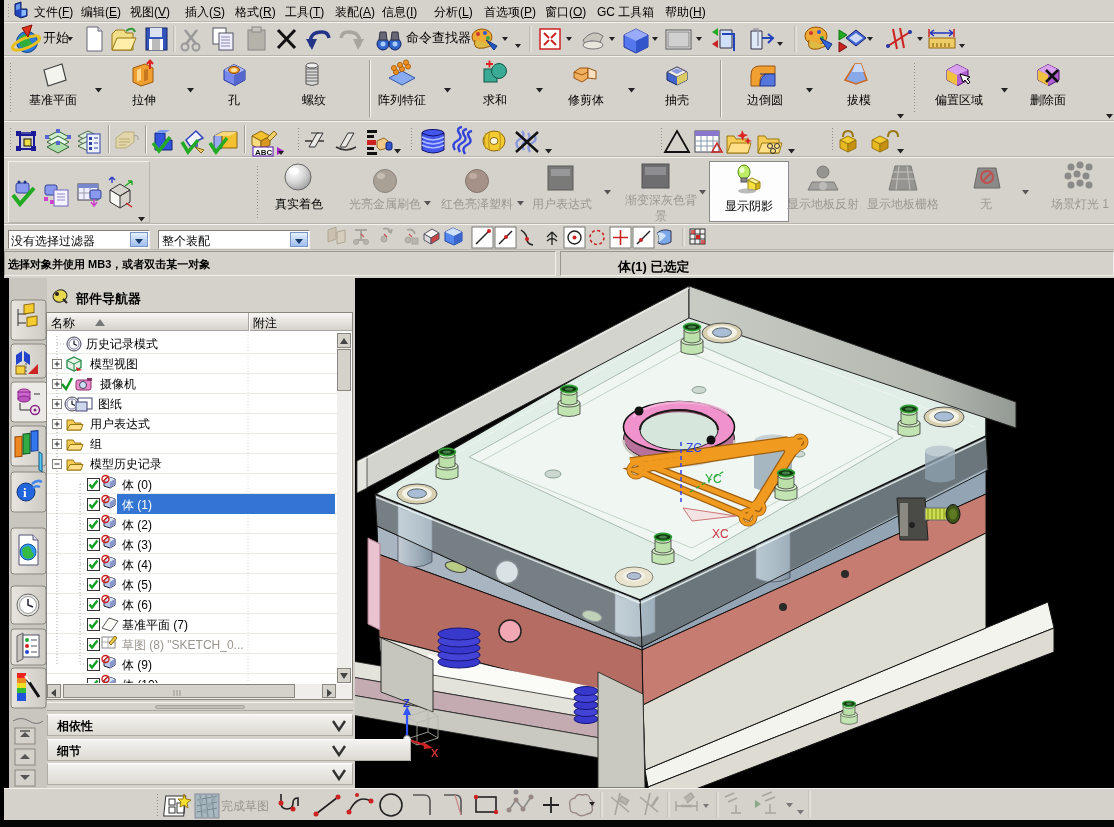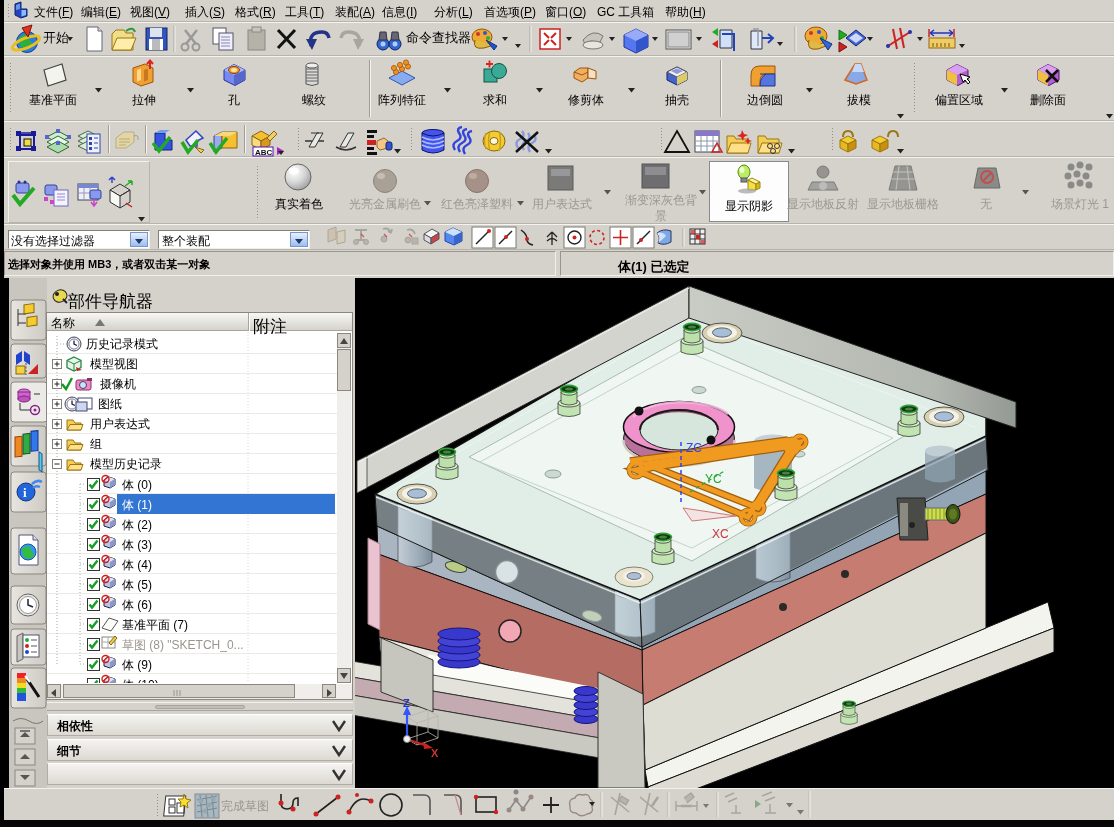--- a/index.html
+++ b/index.html
@@ -979,31 +979,31 @@
         <path d="M4,5 L14,5 L9,10 Z" fill="#555"></path>
         <line x1="4" y1="11" x2="14" y2="11" stroke="#555" stroke-width="1.5"></line>
       </svg>
   </div>
 
   <svg class="abs" style="left:52px;top:289px" width="16" height="15" viewBox="0 0 16 15">
     <ellipse cx="8" cy="7" rx="7" ry="6" fill="#e8d850" stroke="#222" transform="rotate(-20 8 7)"></ellipse>
     <circle cx="5" cy="5" r="2" fill="#222"></circle>
     <path d="M11,10 L15,14" stroke="#222" stroke-width="2"></path>
   </svg>
-  <div class="abs" style="left:68px;top:290px;font-size:17px;font-weight:normal;">部件导航器</div>
+  <div class="abs" style="left:76px;top:290px;font-size:13px;font-weight:bold;">部件导航器</div>
 
   <div class="abs" style="left:46px;top:312px;width:307px;height:388px;background:#fff;border:1px solid #8a877f;"></div>
   <div class="abs" style="left:47px;top:313px;width:305px;height:18px;background:linear-gradient(#f8f7f4,#d5d2cb);border-bottom:1px solid #a8a49c;">
     <div class="abs" style="left:4px;top:2px;font-size:12px;">名称</div>
     <svg class="abs" style="left:47px;top:5px" width="12" height="9">
         <path d="M6,1 L11,8 L1,8 Z" fill="#777"></path>
       </svg>
     <div class="abs" style="left:201px;top:0;width:1px;height:18px;background:#a8a49c;"></div>
     <div class="abs" style="left:202px;top:0;width:1px;height:18px;background:#fff;"></div>
-    <div class="abs" style="left:206px;top:2px;font-size:17px;">附注</div>
+    <div class="abs" style="left:206px;top:2px;font-size:12px;">附注</div>
   </div>
 
   <svg class="abs" style="left:47px;top:332px" width="290" height="351" viewBox="47 332 290 351">
     <defs>
       <g id="plusbox">
         <rect x="-4.5" y="-4.5" width="9" height="9" fill="#fff" stroke="#848078"></rect>
         <line x1="-2.5" y1="0" x2="2.5" y2="0" stroke="#222"></line>
           <line x1="0" y1="-2.5" x2="0" y2="2.5" stroke="#222"></line>
       </g>
       <g id="minusbox">
@@ -1175,21 +1175,21 @@
   <div class="abs" style="left:47px;top:702px;width:306px;height:9px;background:#d5d2cb;border-top:1px solid #f2f1ee;border-bottom:1px solid #a8a49c;">
     <div class="abs" style="left:108px;top:2px;width:90px;height:4px;background:#c3c0ba;border:1px solid #a8a49c;border-radius:2px;"></div>
   </div>
 
   <div class="abs" style="left:47px;top:714px;width:306px;height:22px;background:linear-gradient(#f4f3f0,#dcd9d2);border:1px solid #b0ada6;border-top-color:#fff;">
     <div class="abs" style="left:9px;top:3px;font-size:12px;font-weight:bold;">相依性</div>
     <svg class="abs" style="left:282px;top:3px" width="18" height="16">
         <path d="M3,3 L9,12 L15,3" fill="none" stroke="#333" stroke-width="2.4"></path>
       </svg>
   </div>
-  <div class="abs" style="left:47px;top:739px;width:306px;height:22px;background:linear-gradient(#f4f3f0,#dcd9d2);border:1px solid #b0ada6;border-top-color:#fff;">
+  <div class="abs" style="left:47px;top:739px;width:364px;height:22px;background:linear-gradient(#f4f3f0,#dcd9d2);border:1px solid #b0ada6;border-top-color:#fff;">
     <div class="abs" style="left:9px;top:3px;font-size:12px;font-weight:bold;">细节</div>
     <svg class="abs" style="left:282px;top:3px" width="18" height="16">
         <path d="M3,3 L9,12 L15,3" fill="none" stroke="#333" stroke-width="2.4"></path>
       </svg>
   </div>
   <div class="abs" style="left:47px;top:763px;width:306px;height:22px;background:linear-gradient(#f4f3f0,#dcd9d2);border:1px solid #b0ada6;border-top-color:#fff;">
     <div class="abs" style="left:9px;top:8px;font-size:12px;font-weight:bold;margin-top:37px;">预览</div>
     <svg class="abs" style="left:282px;top:3px" width="18" height="16">
         <path d="M3,3 L9,12 L15,3" fill="none" stroke="#333" stroke-width="2.4"></path>
       </svg>

